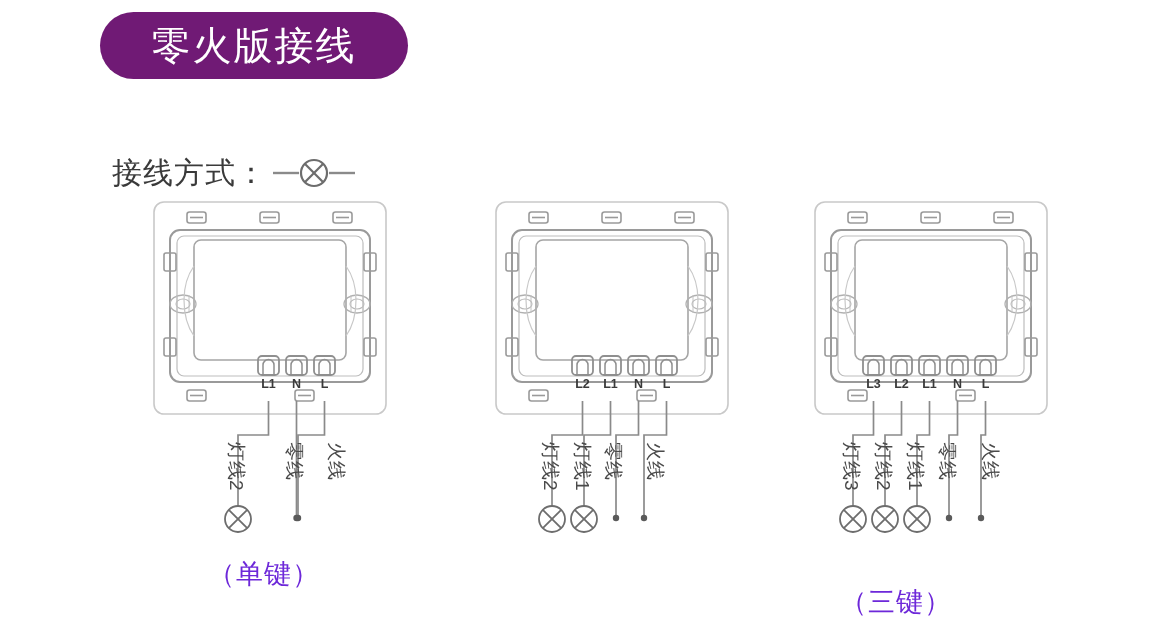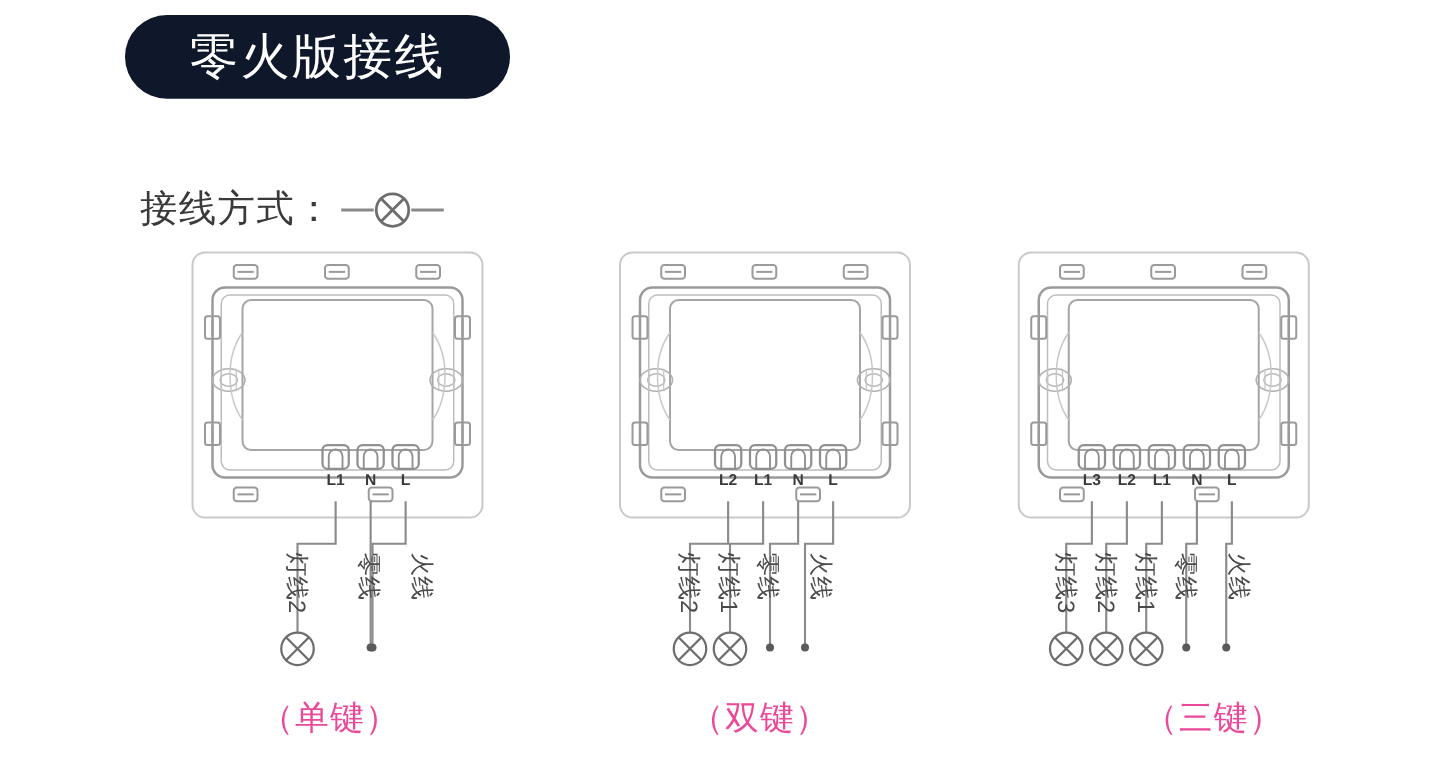--- a/index.html
+++ b/index.html
@@ -14,41 +14,41 @@
     height: 626px;
     background: #ffffff;
     overflow: hidden;
   }
 
   
   #title-badge {
     position: absolute;
     left: 100px; top: 12px;
     width: 308px; height: 67px;
-    background: #0f172a;
+    background: #701a75;
     border-radius: 34px;
     display: flex;
     align-items: center;
     justify-content: center;
   }
   #title-badge .txt {
     color: #ffffff;
     font-size: 39px;
     letter-spacing: 2px;
     font-weight: 400;
     line-height: 1;
     white-space: nowrap;
   }
 
   
   #subtitle-row {
     position: absolute;
     left: 112px; top: 148px;
     display: flex;
-    align-items: center;
+    align-items: flex-end;
     height: 40px;
   }
   #subtitle-row .sub-txt {
     font-size: 30px;
     color: #3a3a3a;
     letter-spacing: 1px;
     line-height: 1;
     white-space: nowrap;
   }
   #subtitle-row .legend-symbol {
@@ -63,28 +63,28 @@
     top: 196px;
   }
   #diagram-1 { left: 150px; }
   #diagram-2 { left: 492px; }
   #diagram-3 { left: 811px; }
 
   .caption {
     position: absolute;
     top: 556px;
     font-size: 27px;
-    color: #ec4899;
+    color: #6d28d9;
     letter-spacing: 1px;
     white-space: nowrap;
     font-family: Liberation Mono, monospace;
   }
   #caption-1 { left: 208px; }
   #caption-2 { left: 552px; }
-  #caption-3 { left: 915px; }
+  #caption-3 { left: 840px; margin-top: 28px; }
 
   
   .wire-label {
     position: absolute;
     font-size: 19px;
     color: #4a4a4a;
     white-space: nowrap;
     transform-origin: left top;
     transform: rotate(90deg);
     letter-spacing: 0px;
@@ -374,16 +374,15 @@
       <circle cx="170" cy="322" r="3.2" fill="#5a5a5a" stroke="none"></circle>
     </svg>
     <span class="wire-label" style="left:50px; top:246px;">灯线3</span>
     <span class="wire-label" style="left:82px; top:246px;">灯线2</span>
     <span class="wire-label" style="left:114px; top:246px;">灯线1</span>
     <span class="wire-label" style="left:146px; top:246px;">零线</span>
     <span class="wire-label" style="left:189px; top:246px;">火线</span>
   </div>
 
   <div class="caption" id="caption-1">（单键）</div>
-  <div class="caption" id="caption-2">（双键）</div>
   <div class="caption" id="caption-3">（三键）</div>
 
 </div>
 
 </body></html>

